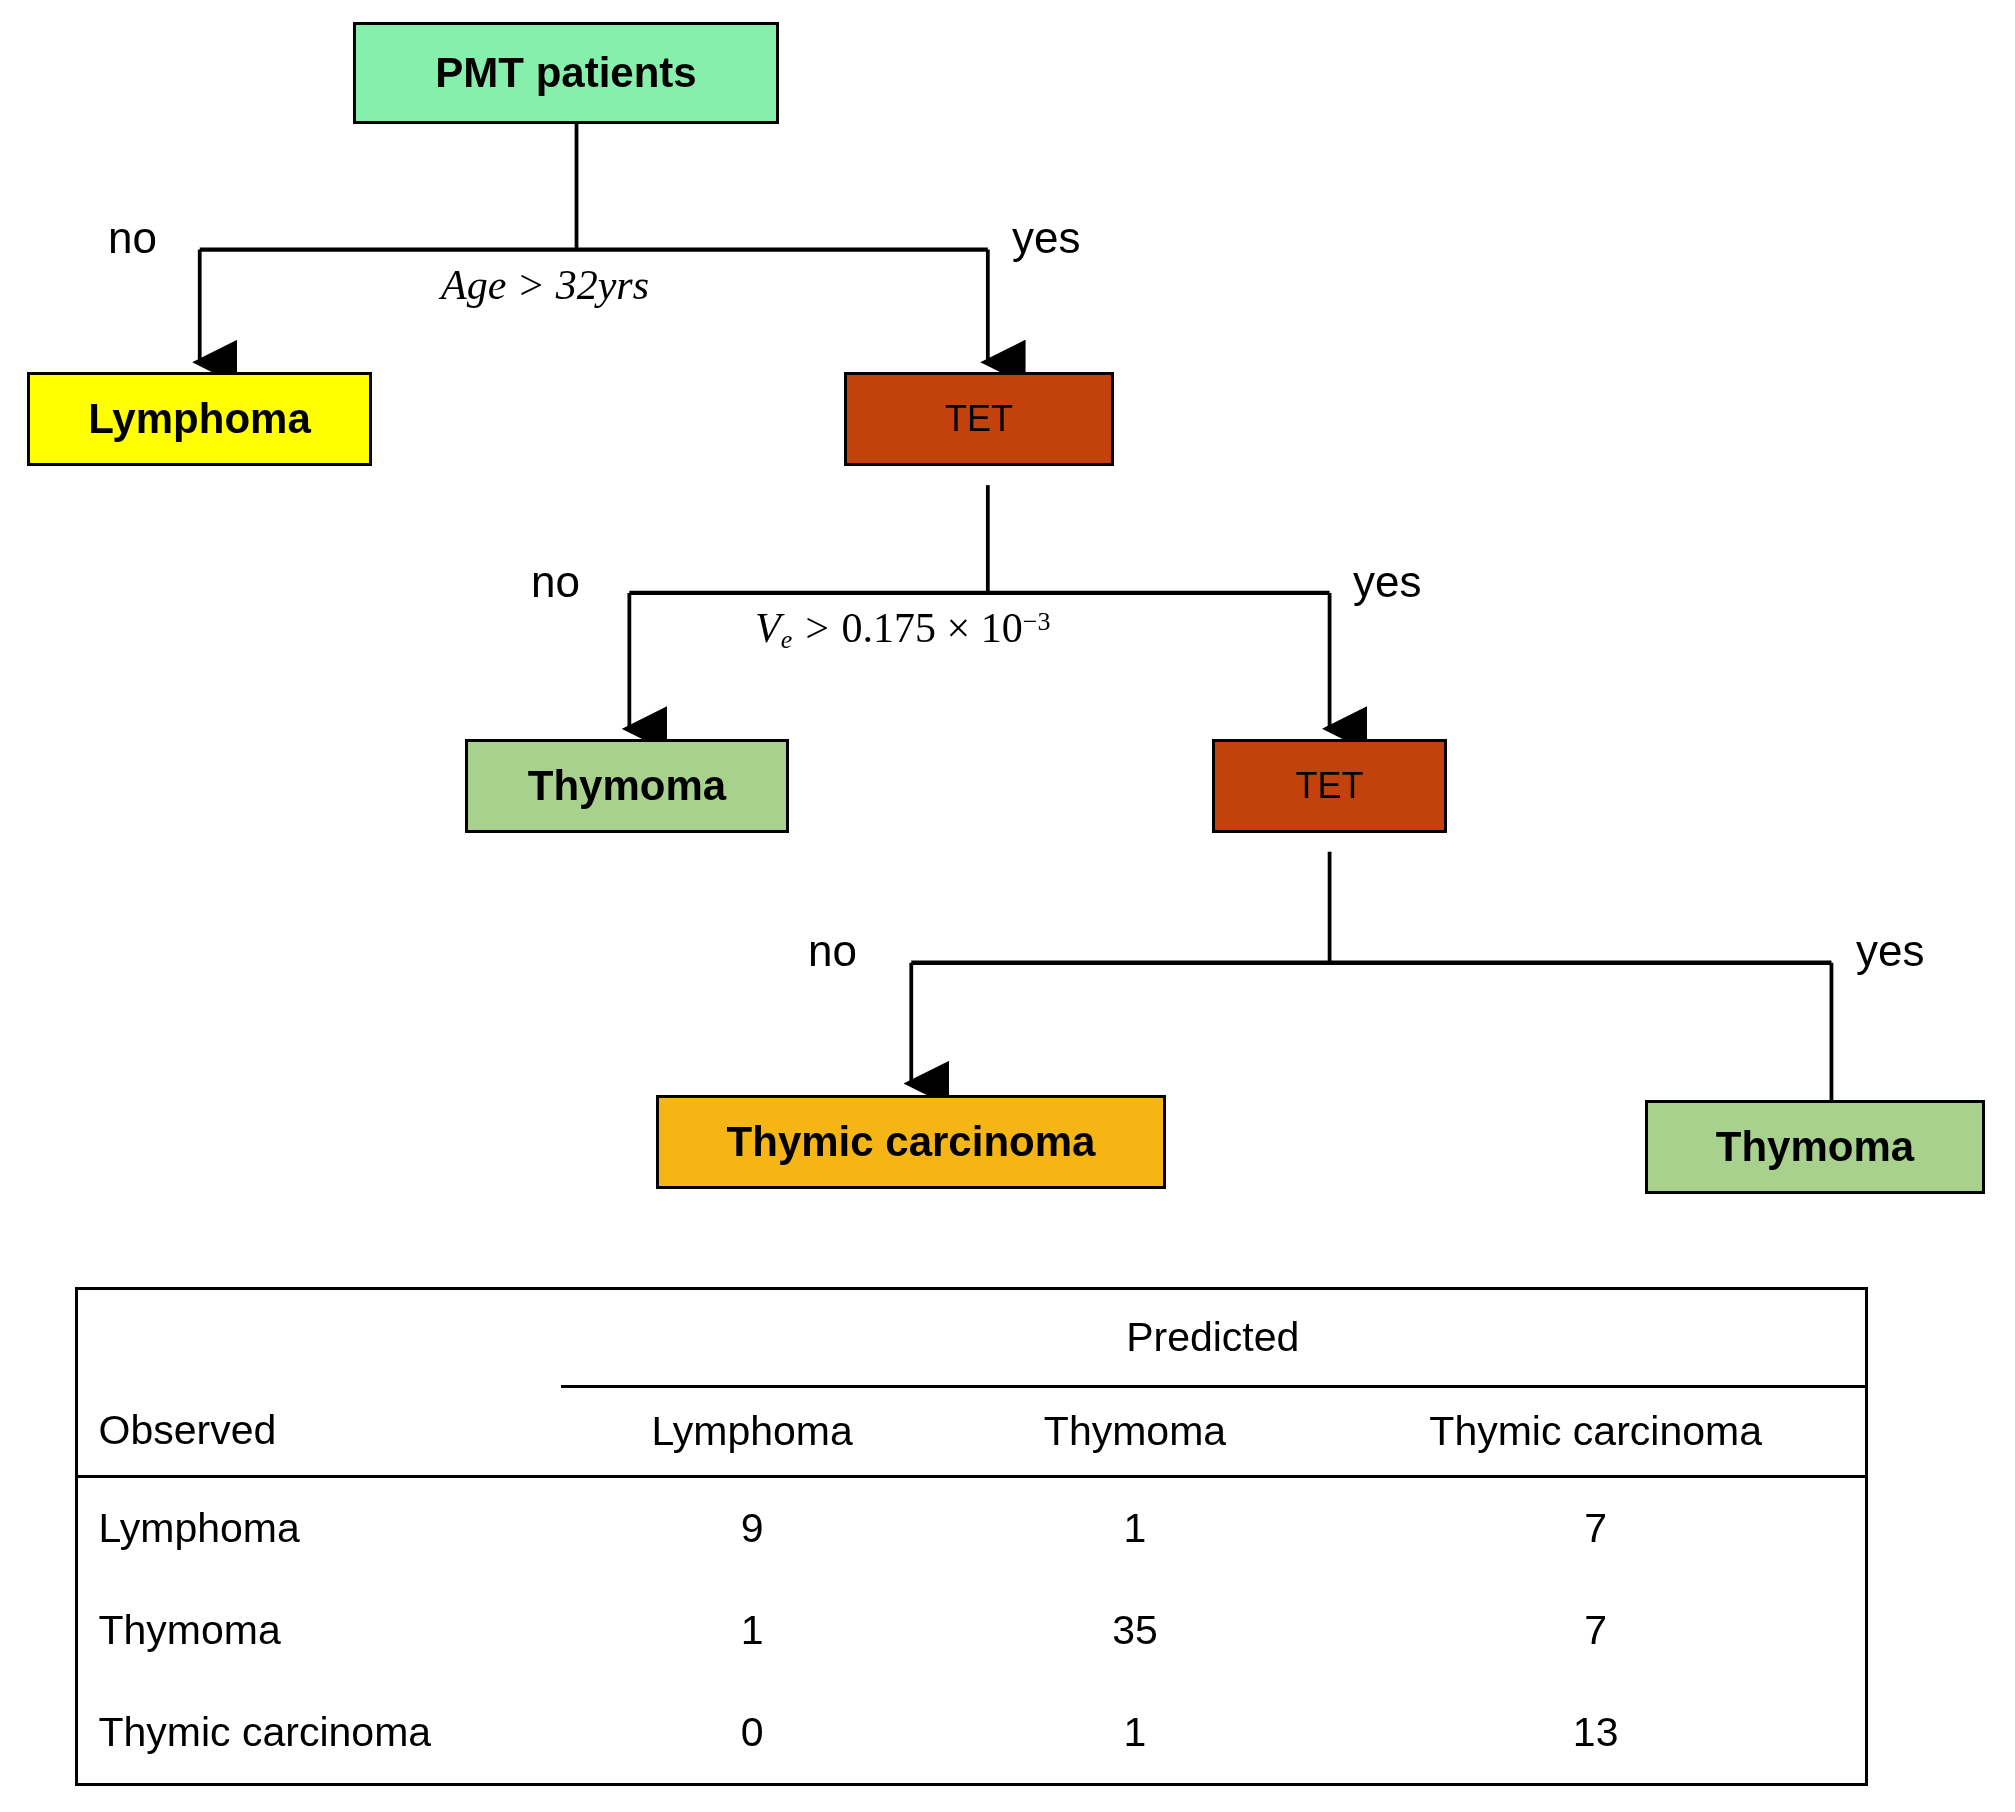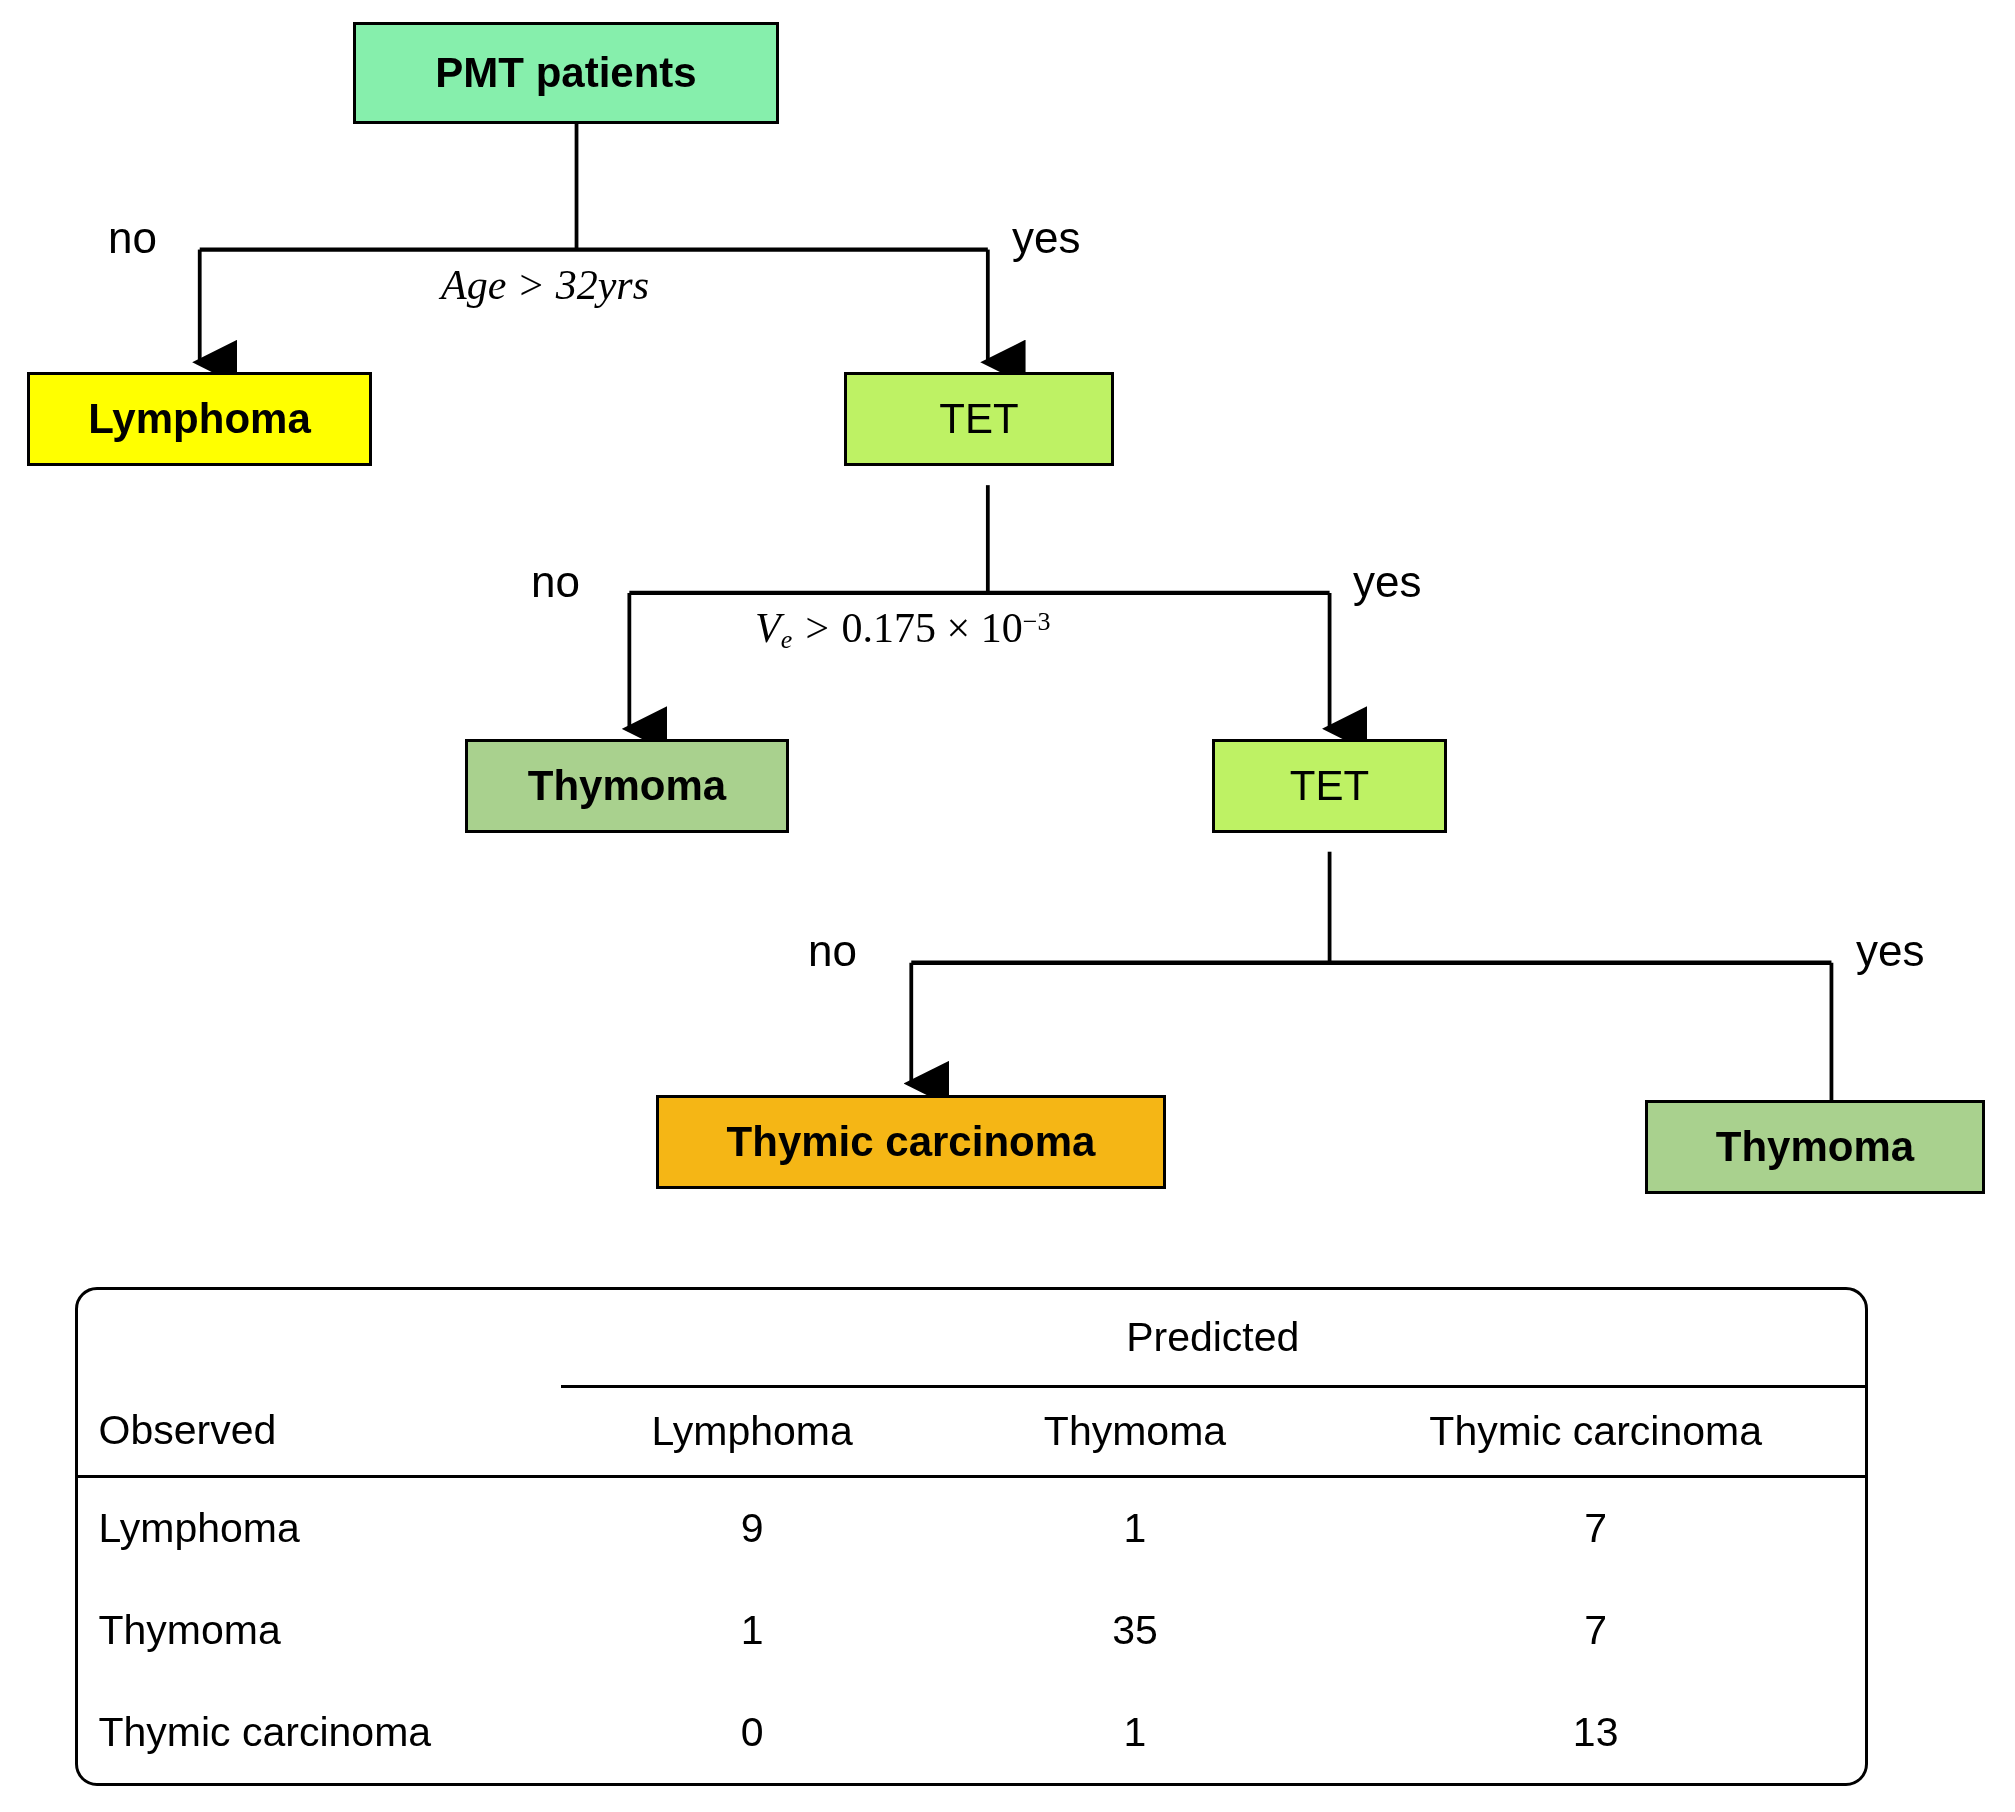--- a/index.html
+++ b/index.html
@@ -40,22 +40,22 @@
     justify-content: center;
     text-align: center;
     line-height: 1.05;
   }
   .node-root {
     background: #86efac;
     font-size: 42px;
     font-weight: bold;
   }
   .node-internal {
-    background: #bef264;
-    font-size: 42px;
+    background: #c2410c;
+    font-size: 36px;
     font-weight: normal;
   }
   .node-leaf {
     font-size: 42px;
     font-weight: bold;
   }
 
   .edge-word {
     position: absolute;
     font-size: 44px;
@@ -91,21 +91,20 @@
     position: absolute;
     left: 75px;
     top: 1287px;
     width: 1793px;
     height: 499px;
     box-sizing: border-box;
     border-top: 3.8px solid #000000;
     border-bottom: 3.8px solid #000000;
     border-left: 3.8px solid #000000;
     border-right: 3.8px solid #000000;
-    border-radius: 22px;
   }
   table.matrix {
     width: 100%;
     height: 100%;
     border-collapse: collapse;
     font-size: 41px;
     font-weight: normal;
   }
   table.matrix td, table.matrix th {
     font-weight: normal;

